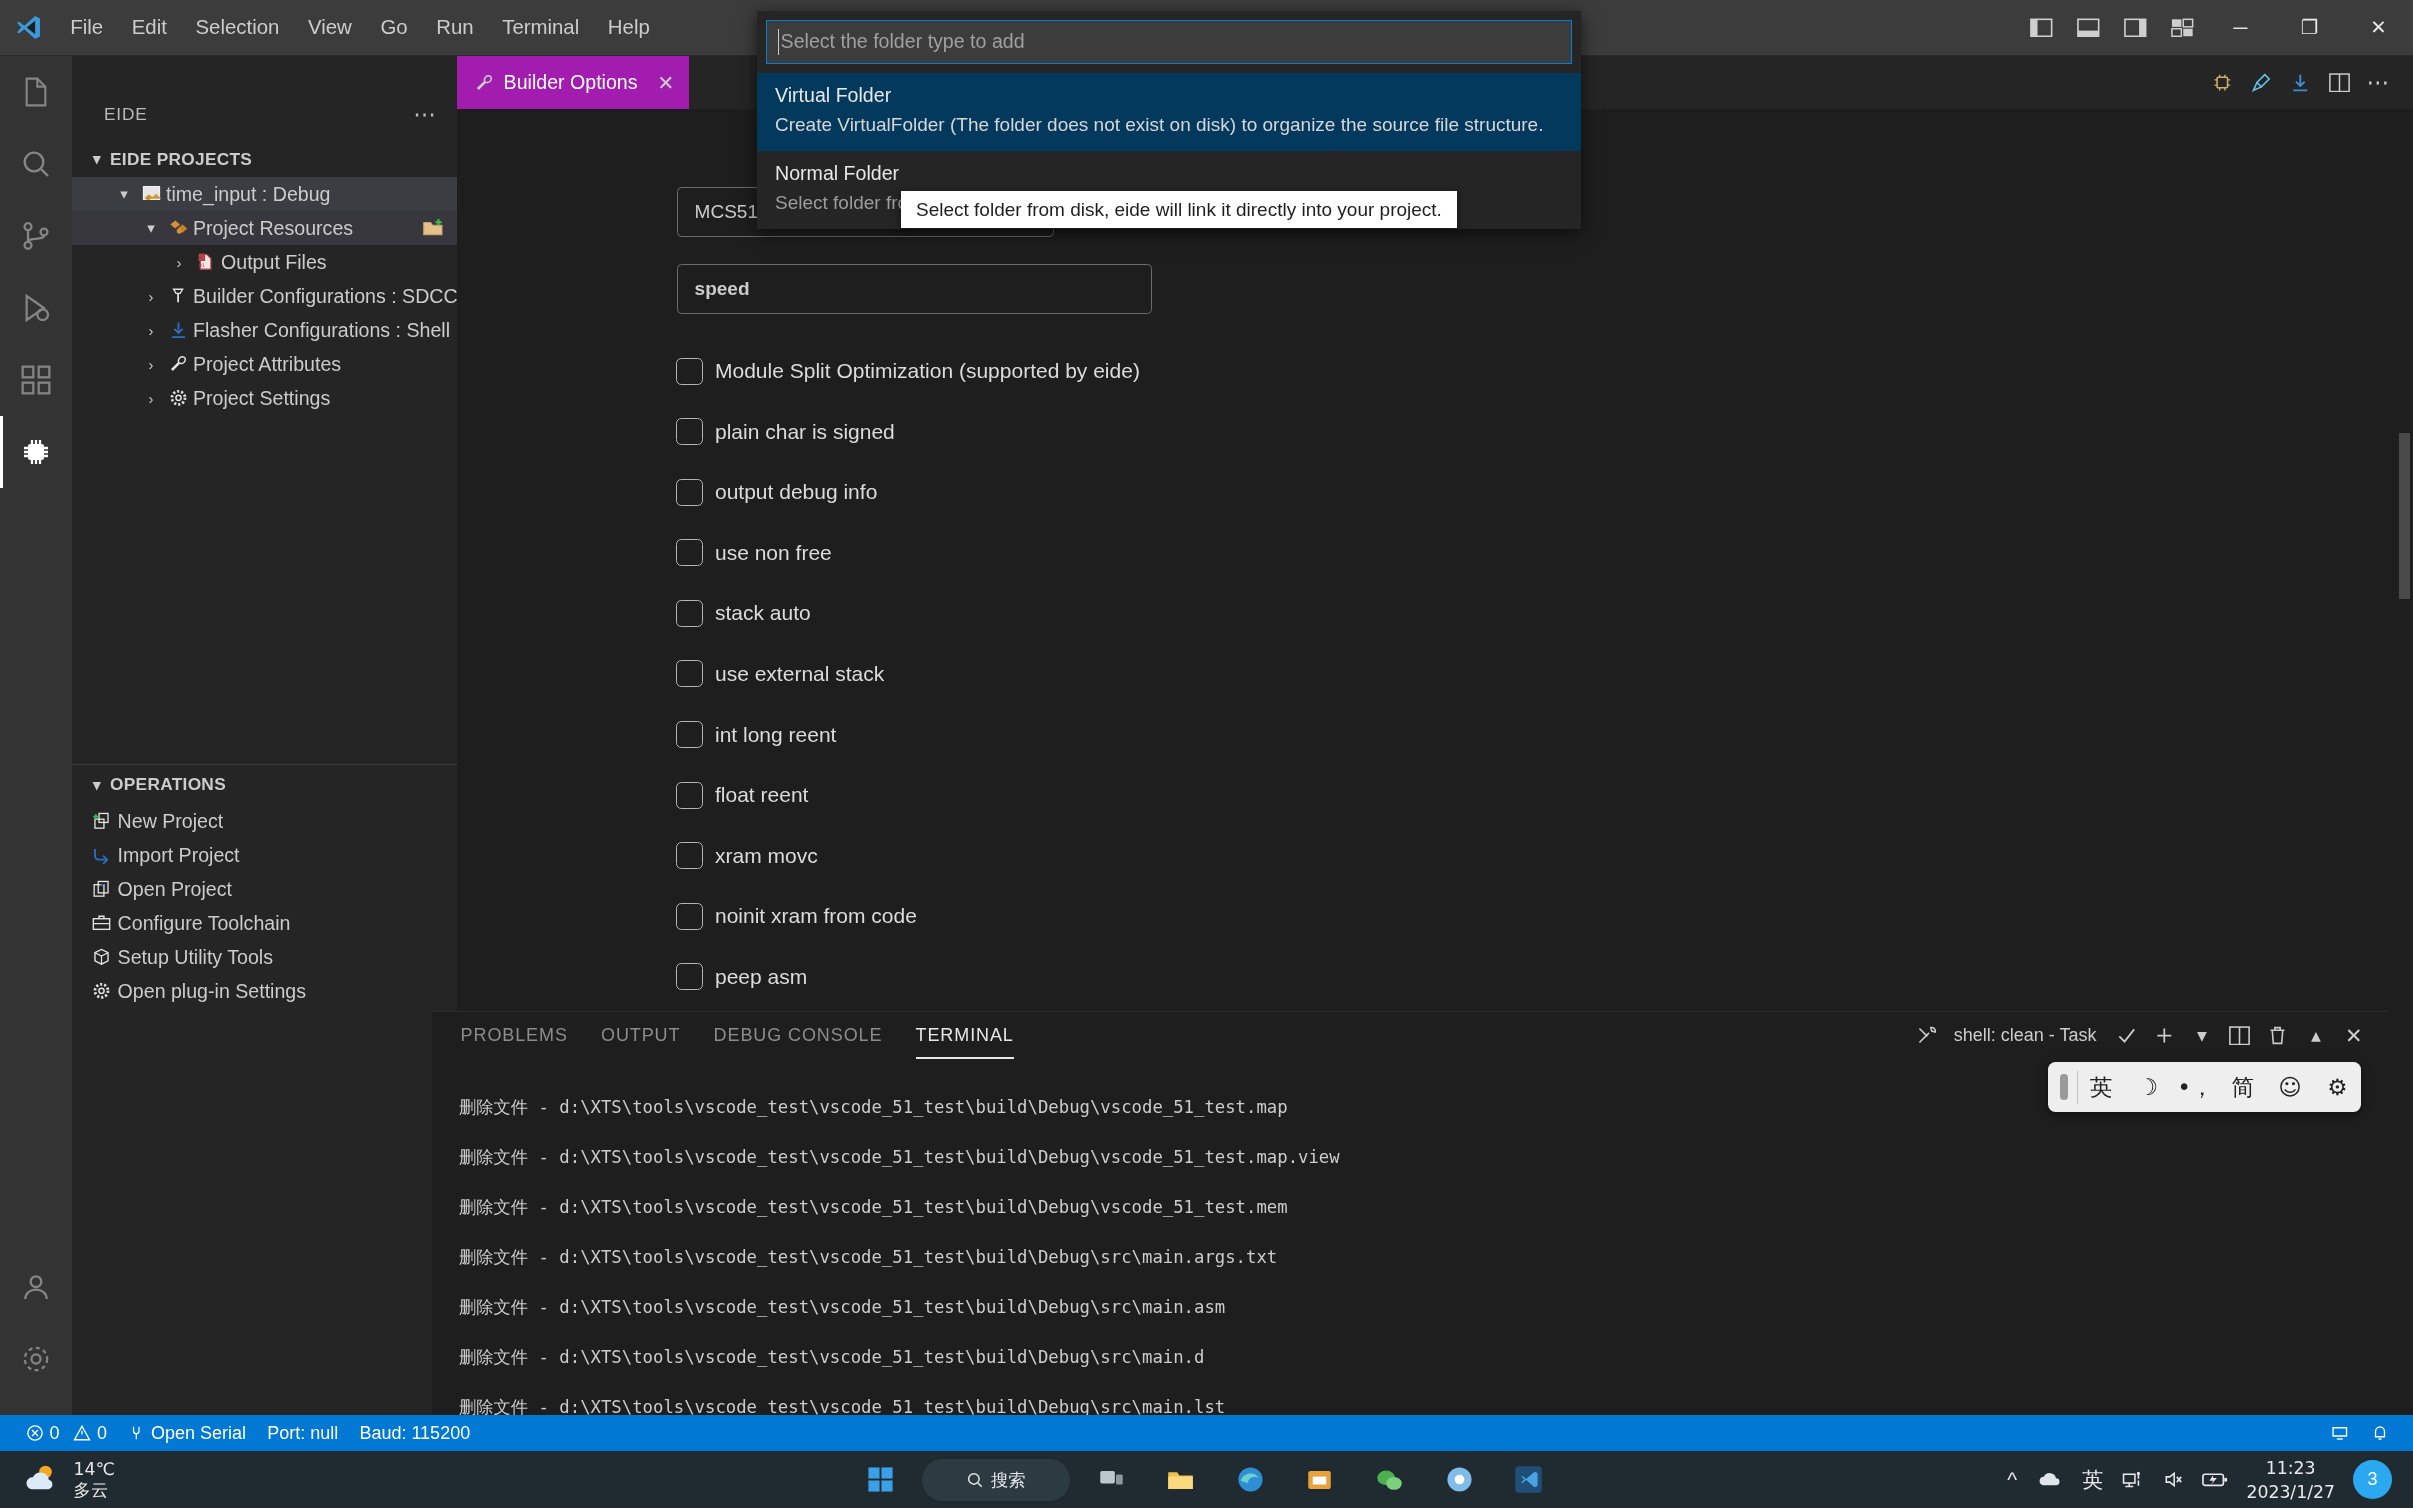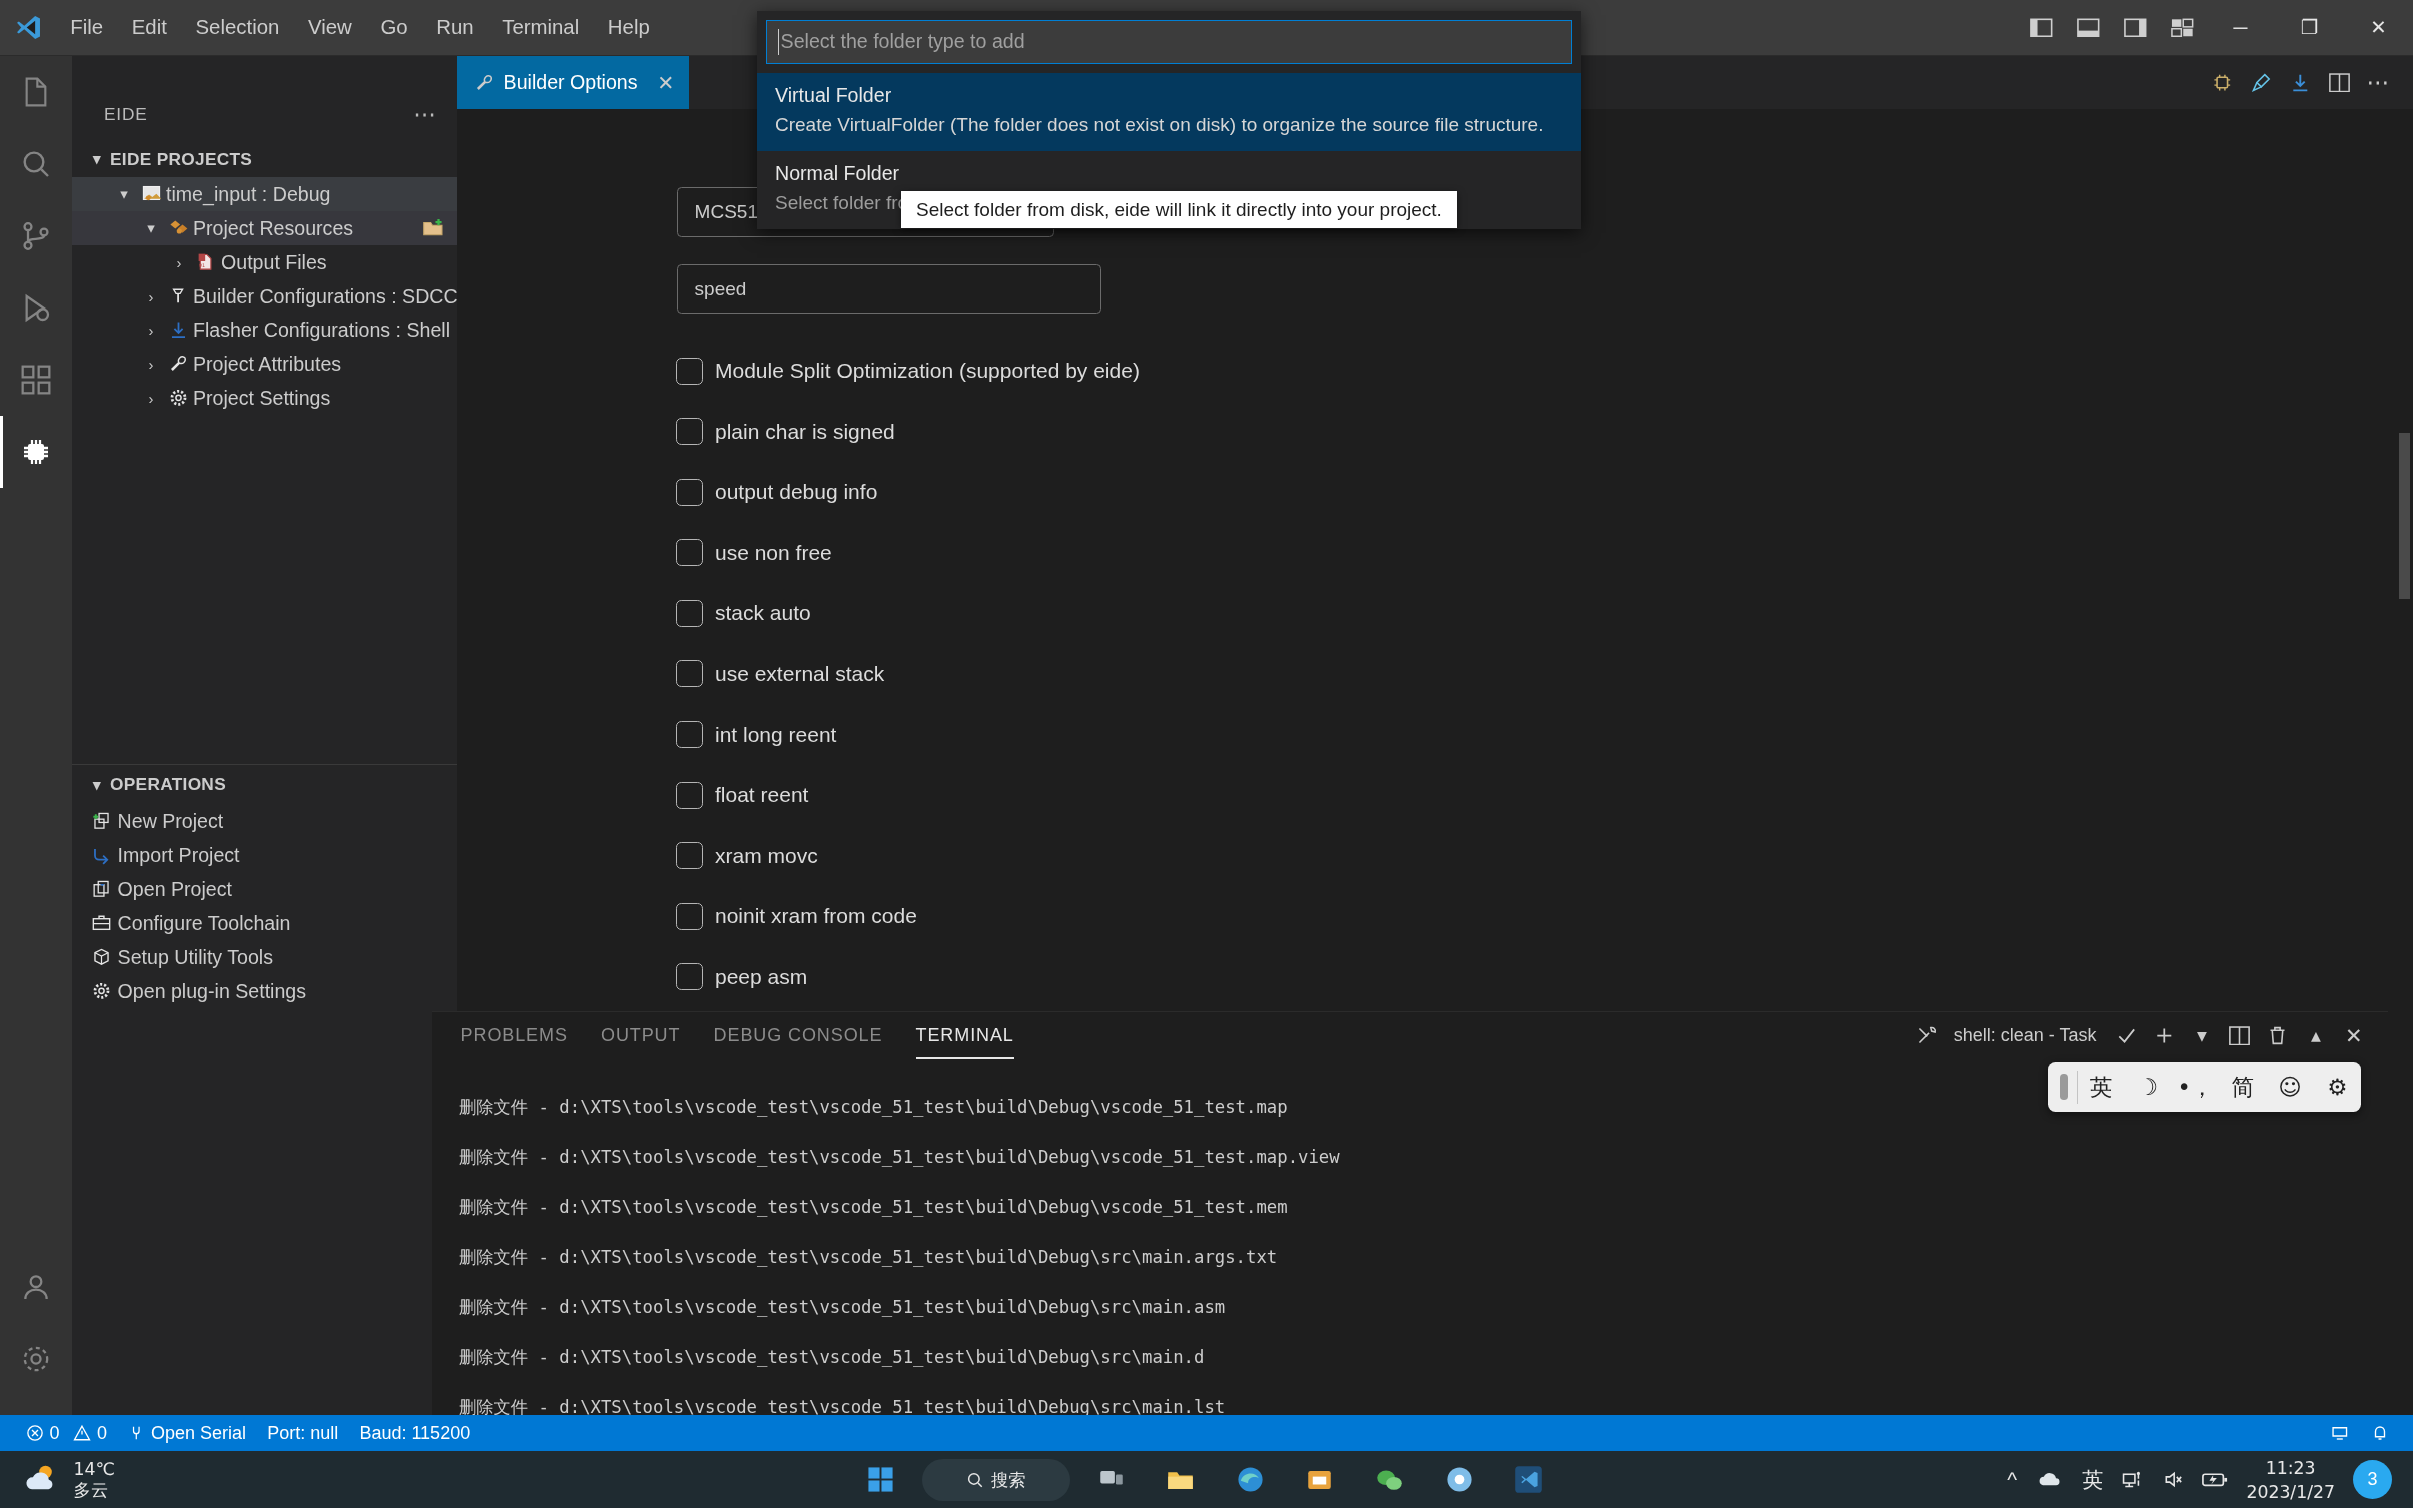--- a/index.html
+++ b/index.html
@@ -72,35 +72,35 @@
   .op-row { height: 34px; display: flex; align-items: center; font-size: 19.6px; color: #cccccc; padding-left: 13.6px; }
   .op-ico { width: 32px; display: flex; align-items: center; justify-content: center; flex: none; }
 
   
   #editor-area {
     position: absolute; left: 457px; top: 56px; width: 1956px; height: 955px;
     background: #1e1e1e; display: flex; flex-direction: column;
   }
   #tabbar { height: 53px; background: #252526; display: flex; align-items: stretch; }
   .tab {
-    display: flex; align-items: center; padding: 0 15px 0 16.6px; background: #0369a1;
+    display: flex; align-items: center; padding: 0 15px 0 16.6px; background: #a21caf;
     color: #ffffff; font-size: 19.6px; border-right: 0.8px solid #252526; position: relative;
   }
   .tab .tab-ico { margin-right: 9px; display: flex; align-items: center; }
   .tab .tab-close { margin-left: 19.6px; font-size: 20.4px; color: #cccccc; }
   #tabbar-actions { margin-left: auto; display: flex; align-items: center; padding-right: 15px; }
   .tb-act { width: 39px; height: 53px; display: flex; align-items: center; justify-content: center; }
   #editor-body { flex: 1; overflow: hidden; position: relative; padding: 0 0 0 0; }
 
   .form-field {
     border: 0.8px solid #6b6b6b; border-radius: 4.5px; height: 50px; display: flex; align-items: center;
     padding: 0 16.6px; color: #cccccc; font-size: 19px; background: #1e1e1e;
   }
   #field-mcs51 { position: absolute; left: 220px; top: 78px; width: 377px; }
-  #field-speed { position: absolute; left: 220px; top: 155px; width: 424px; }
+  #field-speed { position: absolute; left: 220px; top: 155px; width: 475px; font-weight: bold; }
 
   .check-row { display: flex; align-items: center; height: 38px; margin-bottom: 22.6px; }
   .check-box {
     width: 27px; height: 27px; border: 1.5px solid #b5b5b5; border-radius: 5.3px;
     background: #1e1e1e; flex: none;
   }
   .check-label { margin-left: 12px; font-size: 21px; color: #dcdcdc; white-space: nowrap; }
   #checklist { position: absolute; left: 219px; top: 243px; }
 
   #editor-scrollbar {

